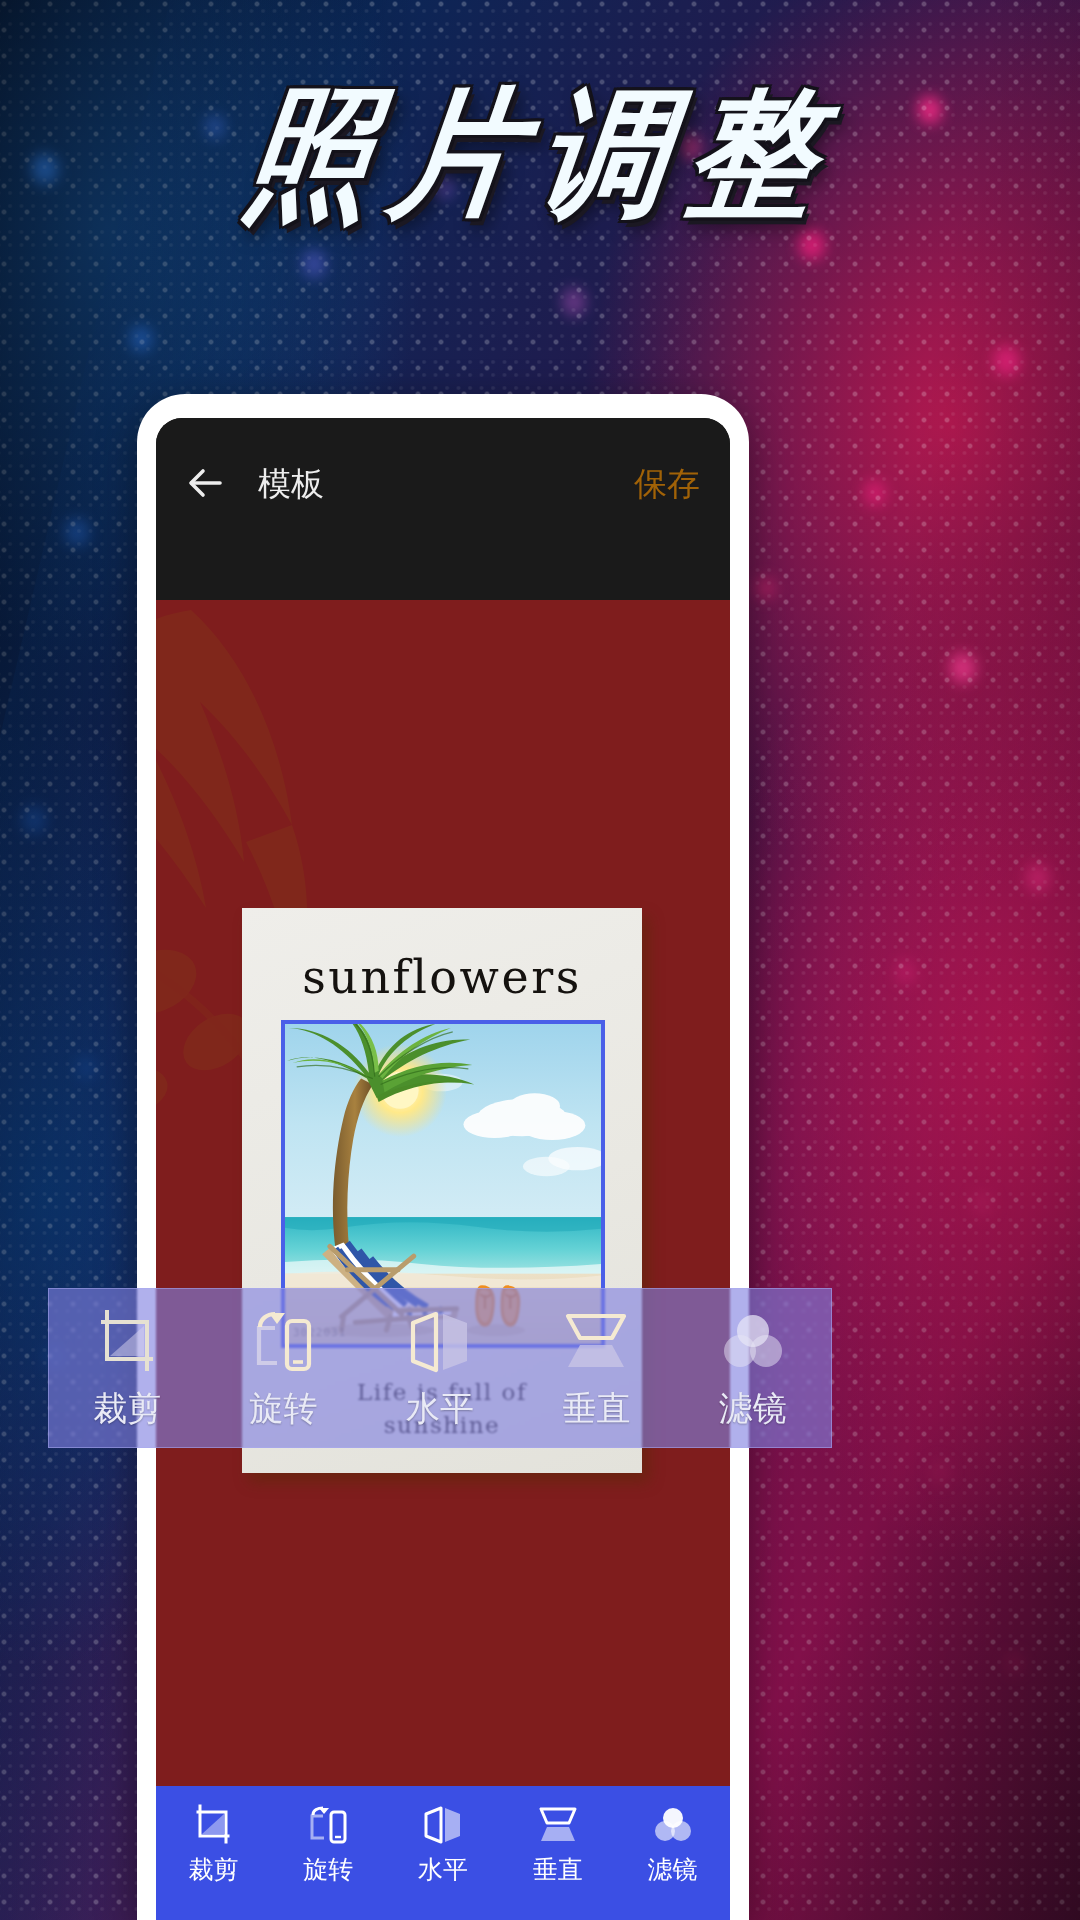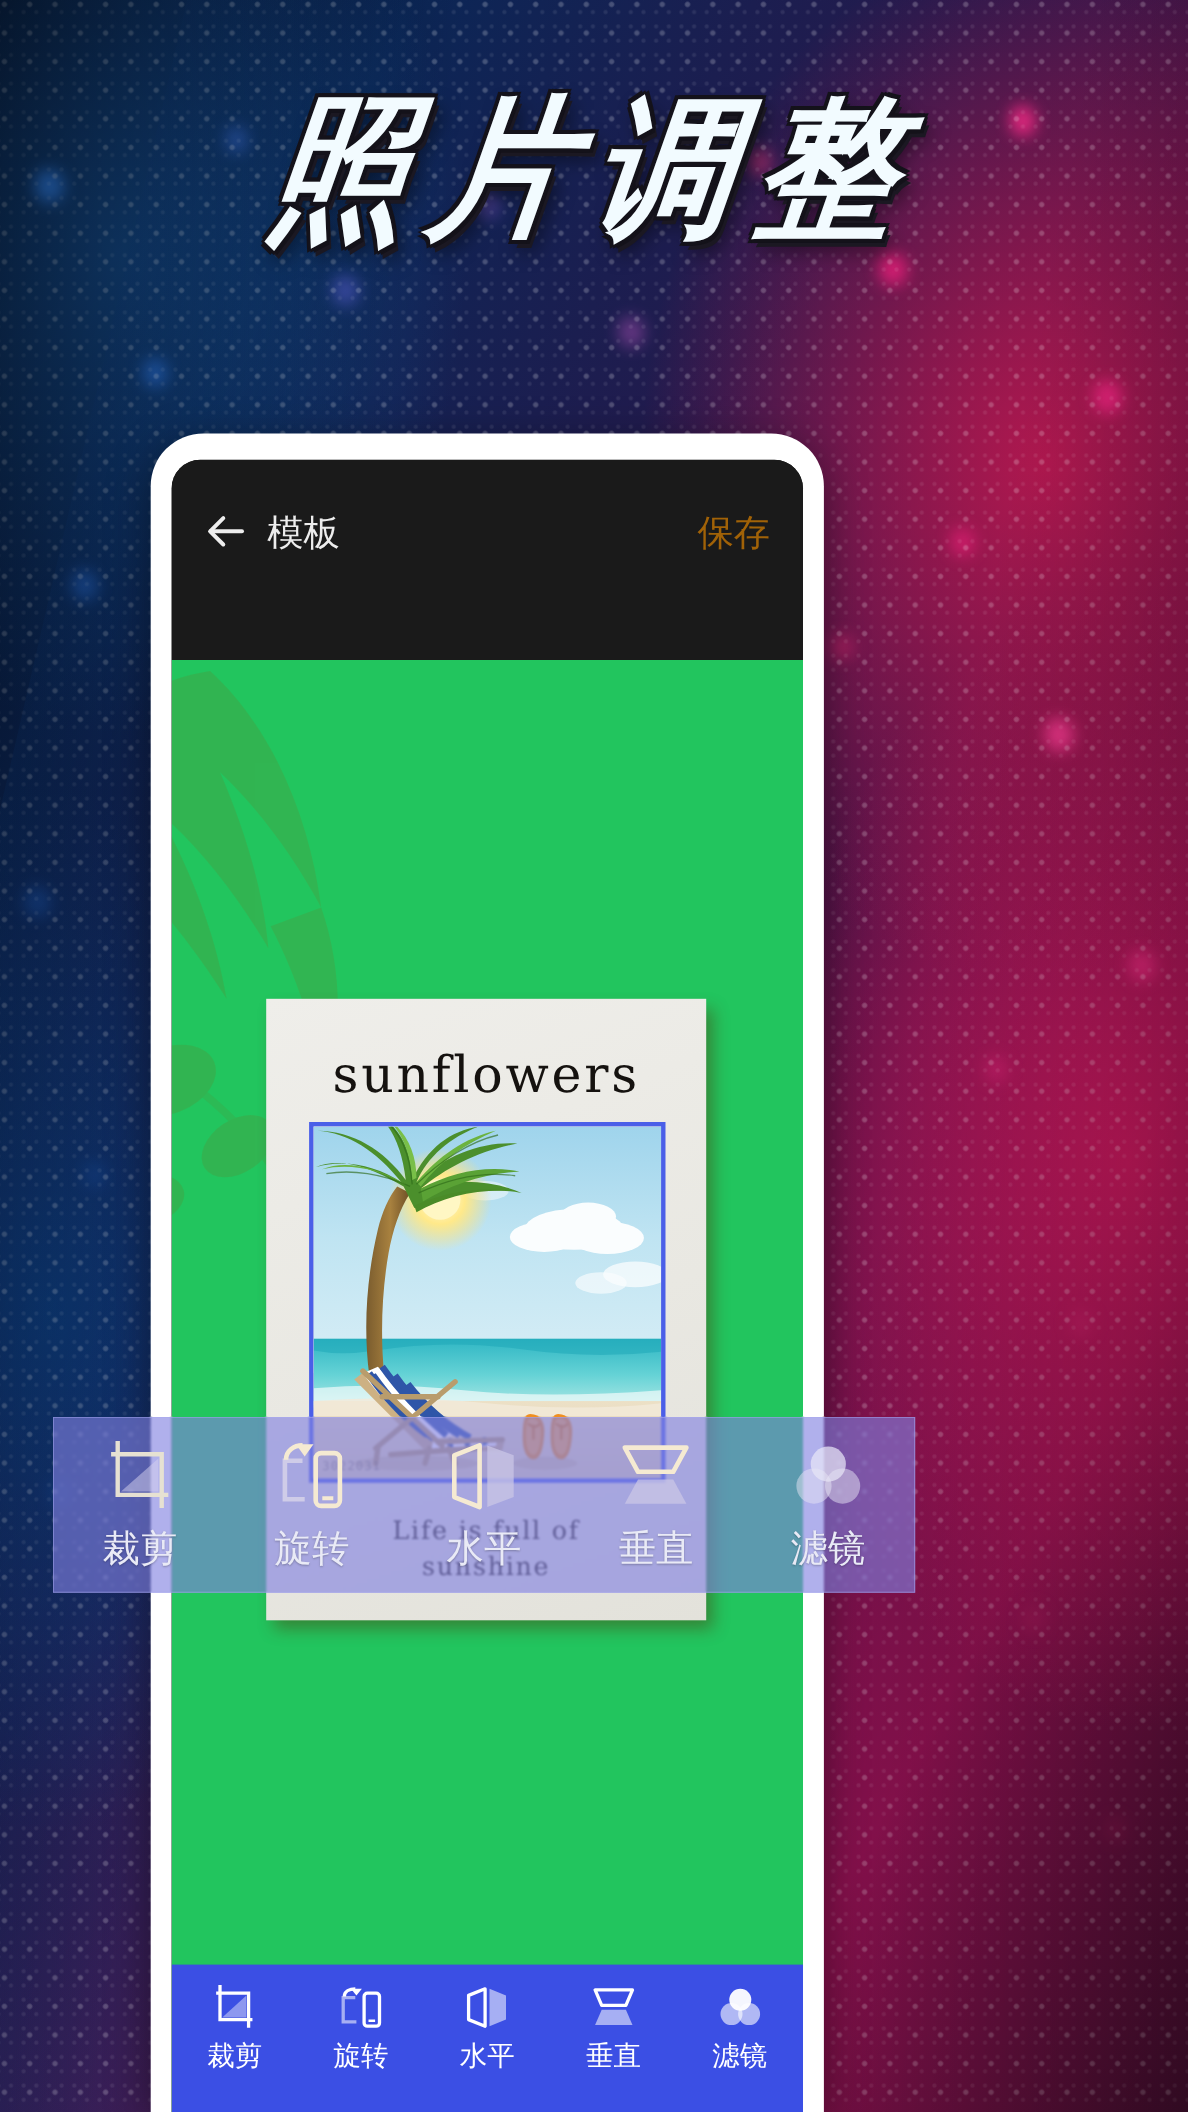--- a/index.html
+++ b/index.html
@@ -77,29 +77,29 @@
     border-radius:26px 26px 0 0;
     overflow:hidden;
   }
 
   
   #app-header {
     position:relative; height:182px; background:#1a1a1a;
     padding:48px 30px 0 30px;
     display:flex; align-items:flex-start; justify-content:space-between;
   }
-  #hdr-left { display:flex; align-items:center; gap:17px; }
+  #hdr-left { display:flex; align-items:center; gap:32px; }
   .back-ico { width:40px; height:34px; display:block; }
   #hdr-title { font-size:33px; color:#ededed; line-height:1; }
   #hdr-save { font-size:33px; color:#a16207; line-height:1; padding-top:1px; }
 
   
   #canvas {
     position:absolute; left:0; right:0; top:182px; bottom:0;
-    background:#22c55e;
+    background:#7f1d1d;
     overflow:hidden;
   }
   #leaf-shadow {
     position:absolute; left:-60px; top:-10px; width:380px; height:760px;
     opacity:.30; pointer-events:none;
   }
 
   
   #poster {
     position:absolute; left:86px; top:308px;

